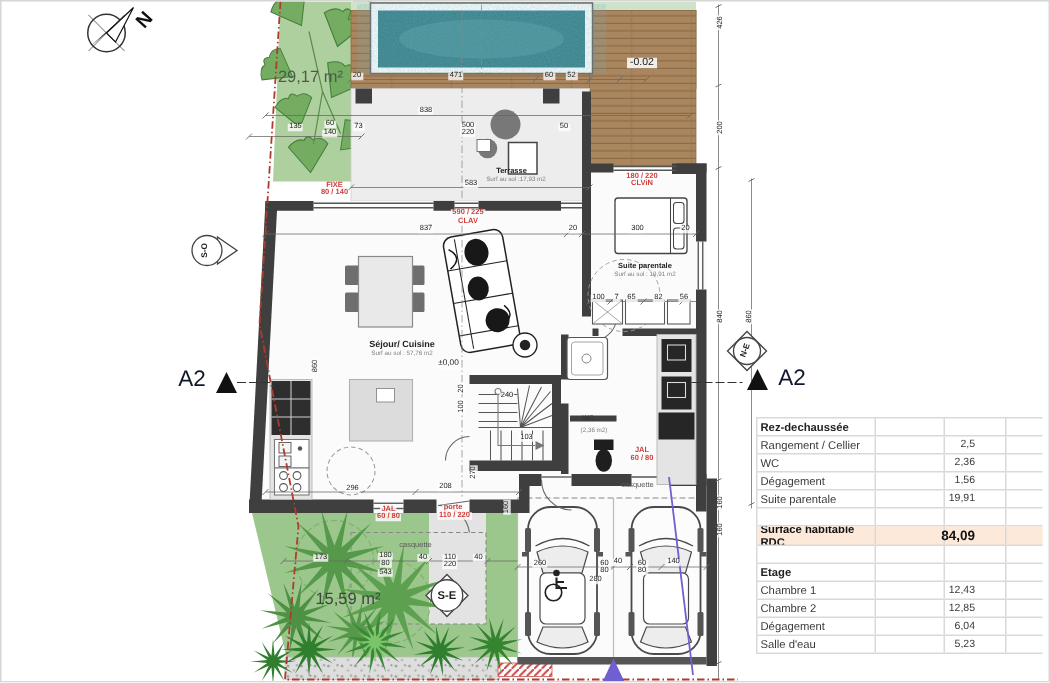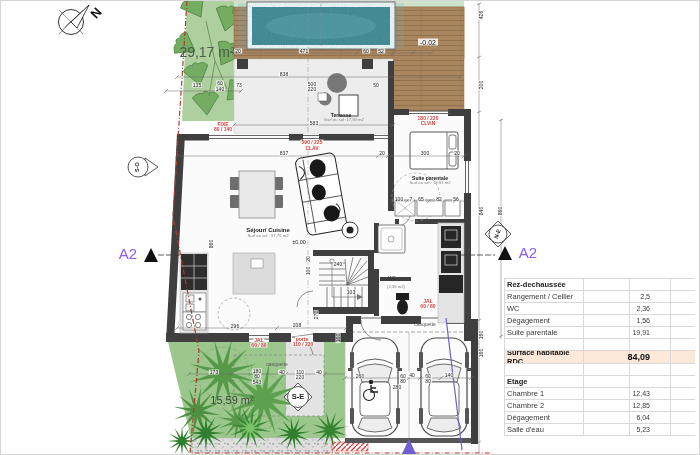--- a/index.html
+++ b/index.html
@@ -10,26 +10,26 @@
   #labels,#fixed-labels{position:absolute;left:0;top:0;width:700px;height:455px;pointer-events:none;}
   .lbl{position:absolute;transform:translate(-50%,-50%);white-space:nowrap;line-height:1;color:#222;}
   .d{font-size:5px;background:rgba(255,255,255,.78);padding:0 1px;color:#1c1c1c;}
   .dr{font-size:5px;background:rgba(255,255,255,.78);padding:0 1px;color:#1c1c1c;
       transform:translate(-50%,-50%) rotate(-90deg);}
   .red{font-size:5px;color:#d33c3c;background:rgba(255,255,255,.8);padding:0 1px;font-weight:bold;}
   .room{font-size:6px;font-weight:bold;color:#222;}
   .room-sm{font-size:5px;font-weight:bold;color:#222;}
   .room-xs{font-size:4.5px;color:#333;}
   .sub{font-size:4.2px;color:#808080;}
-  .area-top{font-size:14px;color:#4c5c4c;}
+  .area-top{font-size:11px;color:#4c5c4c;}
   .area-bottom{font-size:11px;color:#3e463e;}
   .level{font-size:7px;color:#222;background:rgba(255,255,255,.85);padding:0 2px;}
   .level-sm{font-size:5.5px;color:#222;background:rgba(255,255,255,.8);padding:0 1px;}
   .casq{font-size:5px;color:#5a5a5a;}
-  .a2{font-size:15px;color:#8b5cf6;font-weight:normal;}
+  .a2{font-size:15px;color:#0f172a;font-weight:normal;}
   .north{font-size:13px;font-weight:bold;color:#111;transform:translate(-50%,-50%) rotate(-48deg);}
   .mrk{font-size:5.5px;font-weight:bold;color:#222;}
   .mrk-rot{transform:translate(-50%,-50%) rotate(-90deg);}
   .mrk-rot45{transform:translate(-50%,-50%) rotate(-70deg);}
   .mrk-big{font-size:7.5px;font-weight:bold;color:#222;}
   
   #area-table{position:absolute;left:503px;top:277px;width:190px;background:#fff;
               border-top:1px solid #d9d9d9;border-left:1px solid #d9d9d9;}
   .trow{display:flex;height:11px;border-bottom:1px solid #d9d9d9;align-items:center;
         font-size:7.5px;color:#3a3a3a;}

